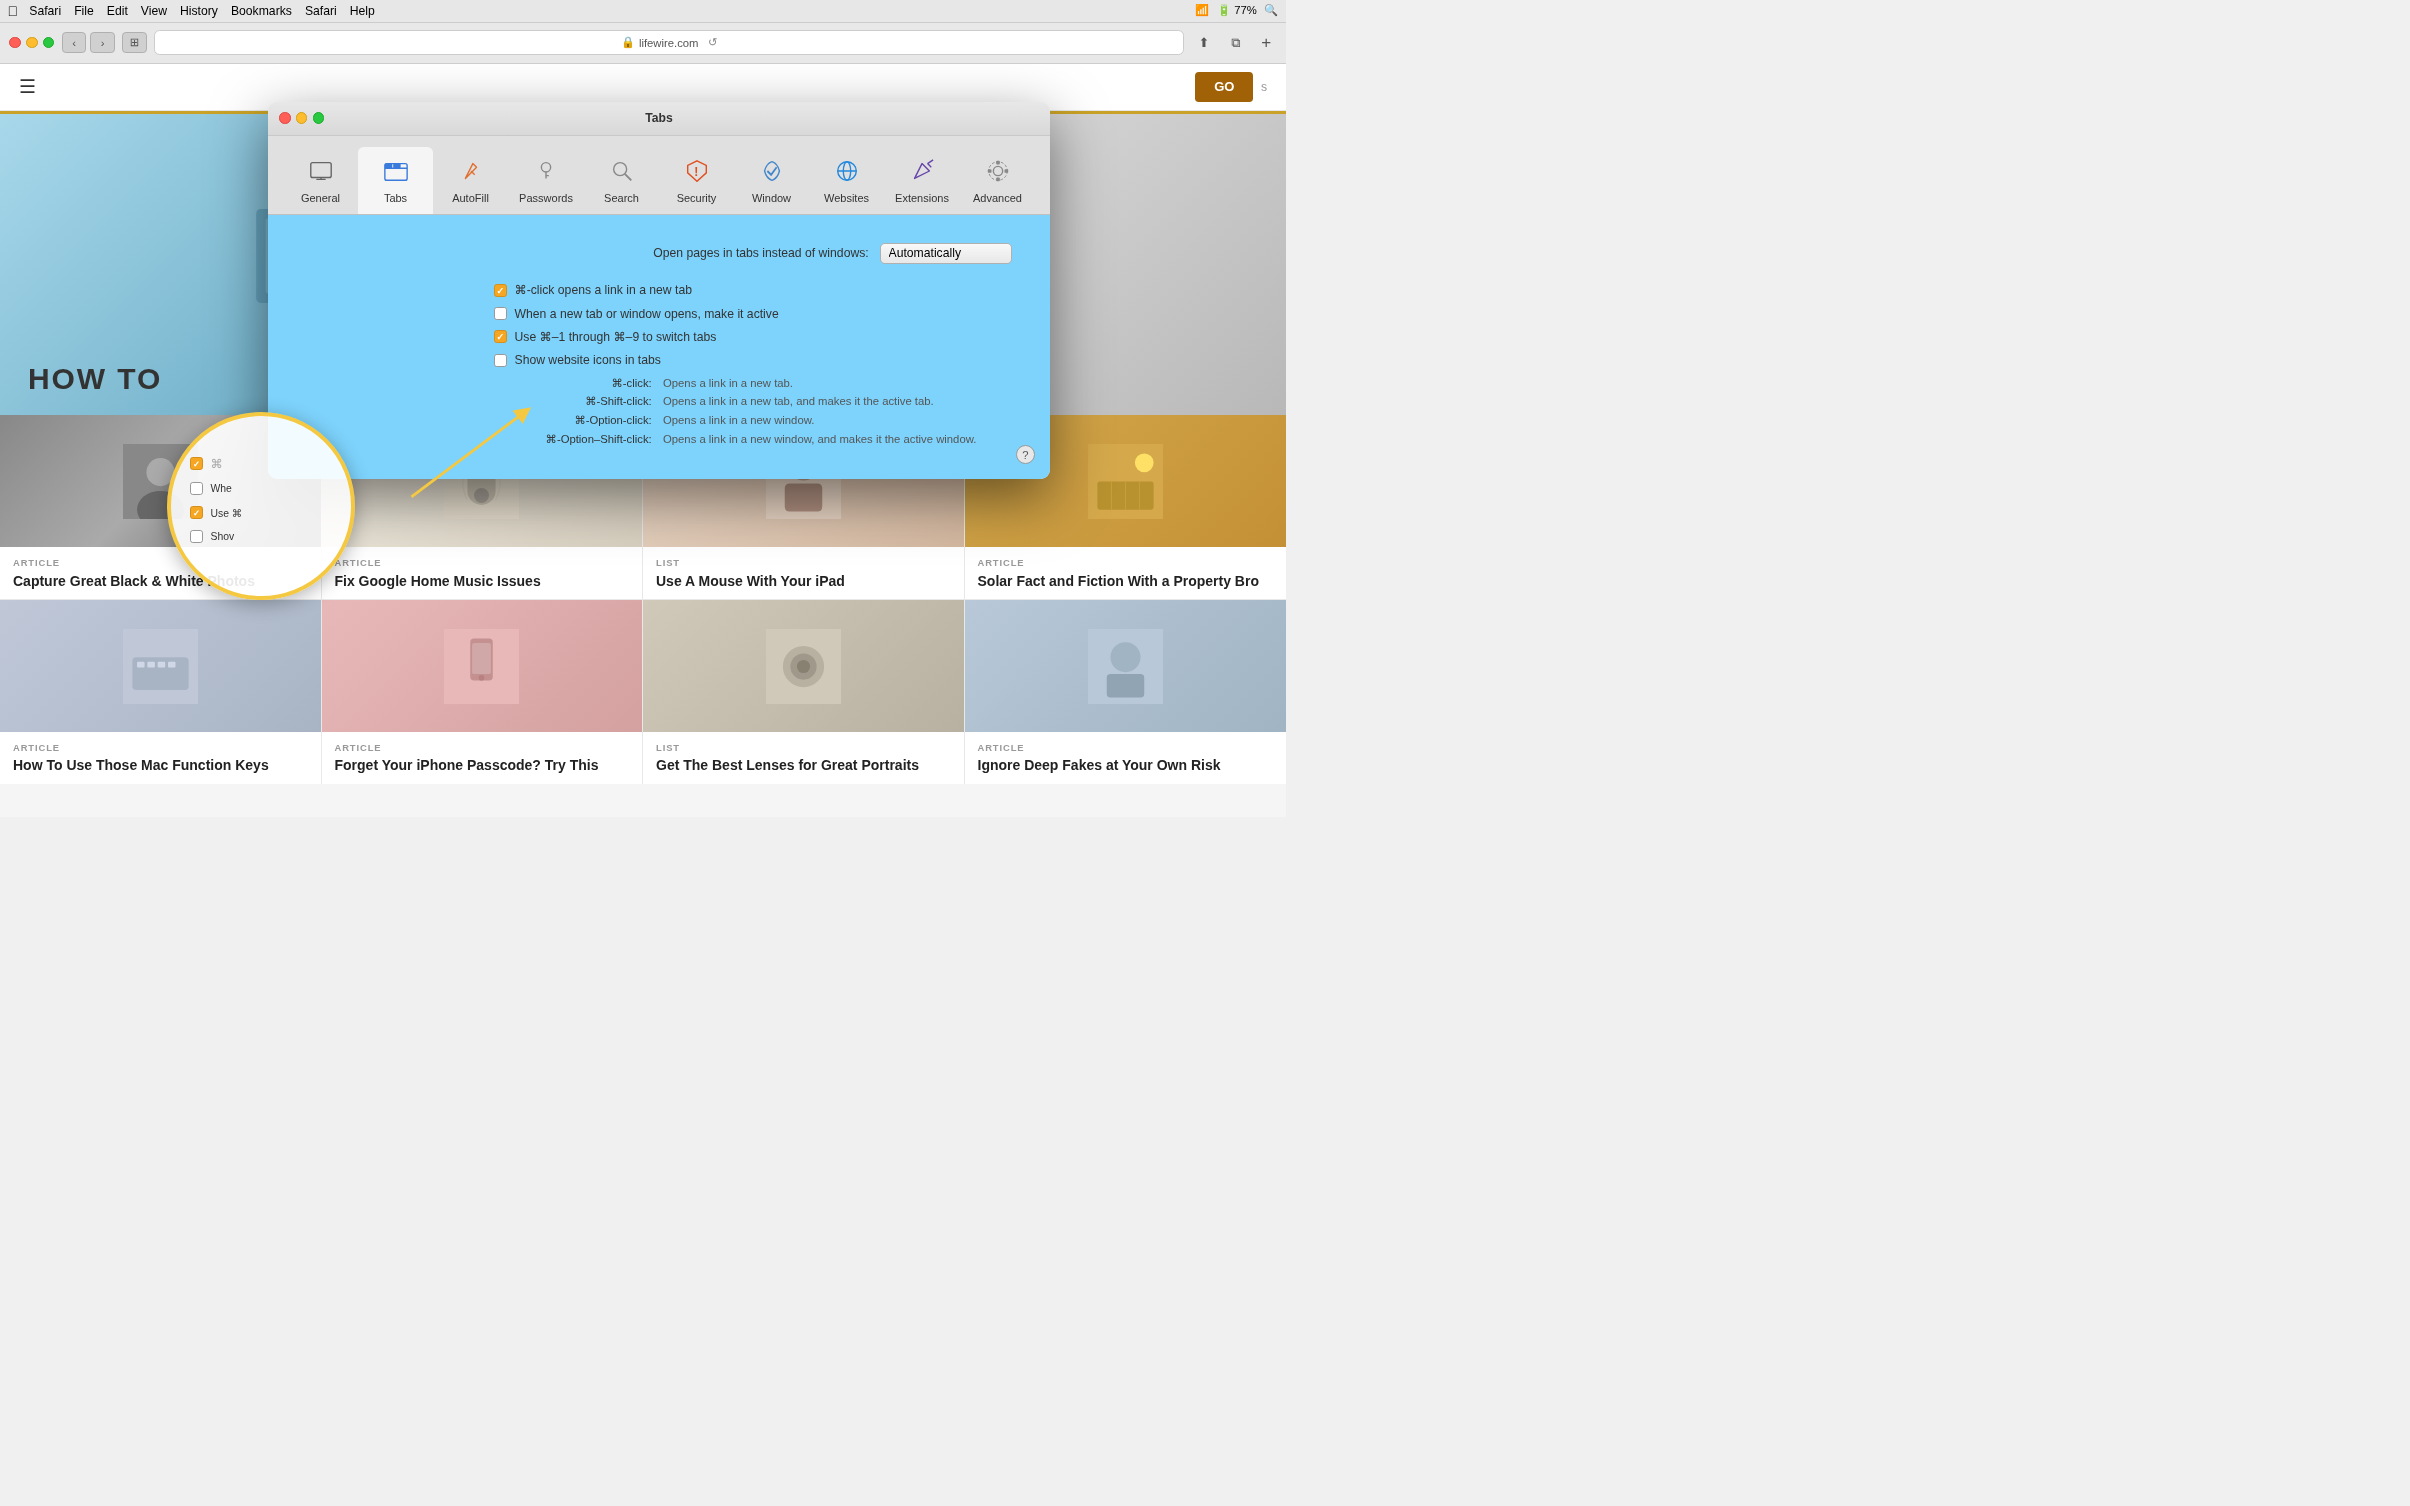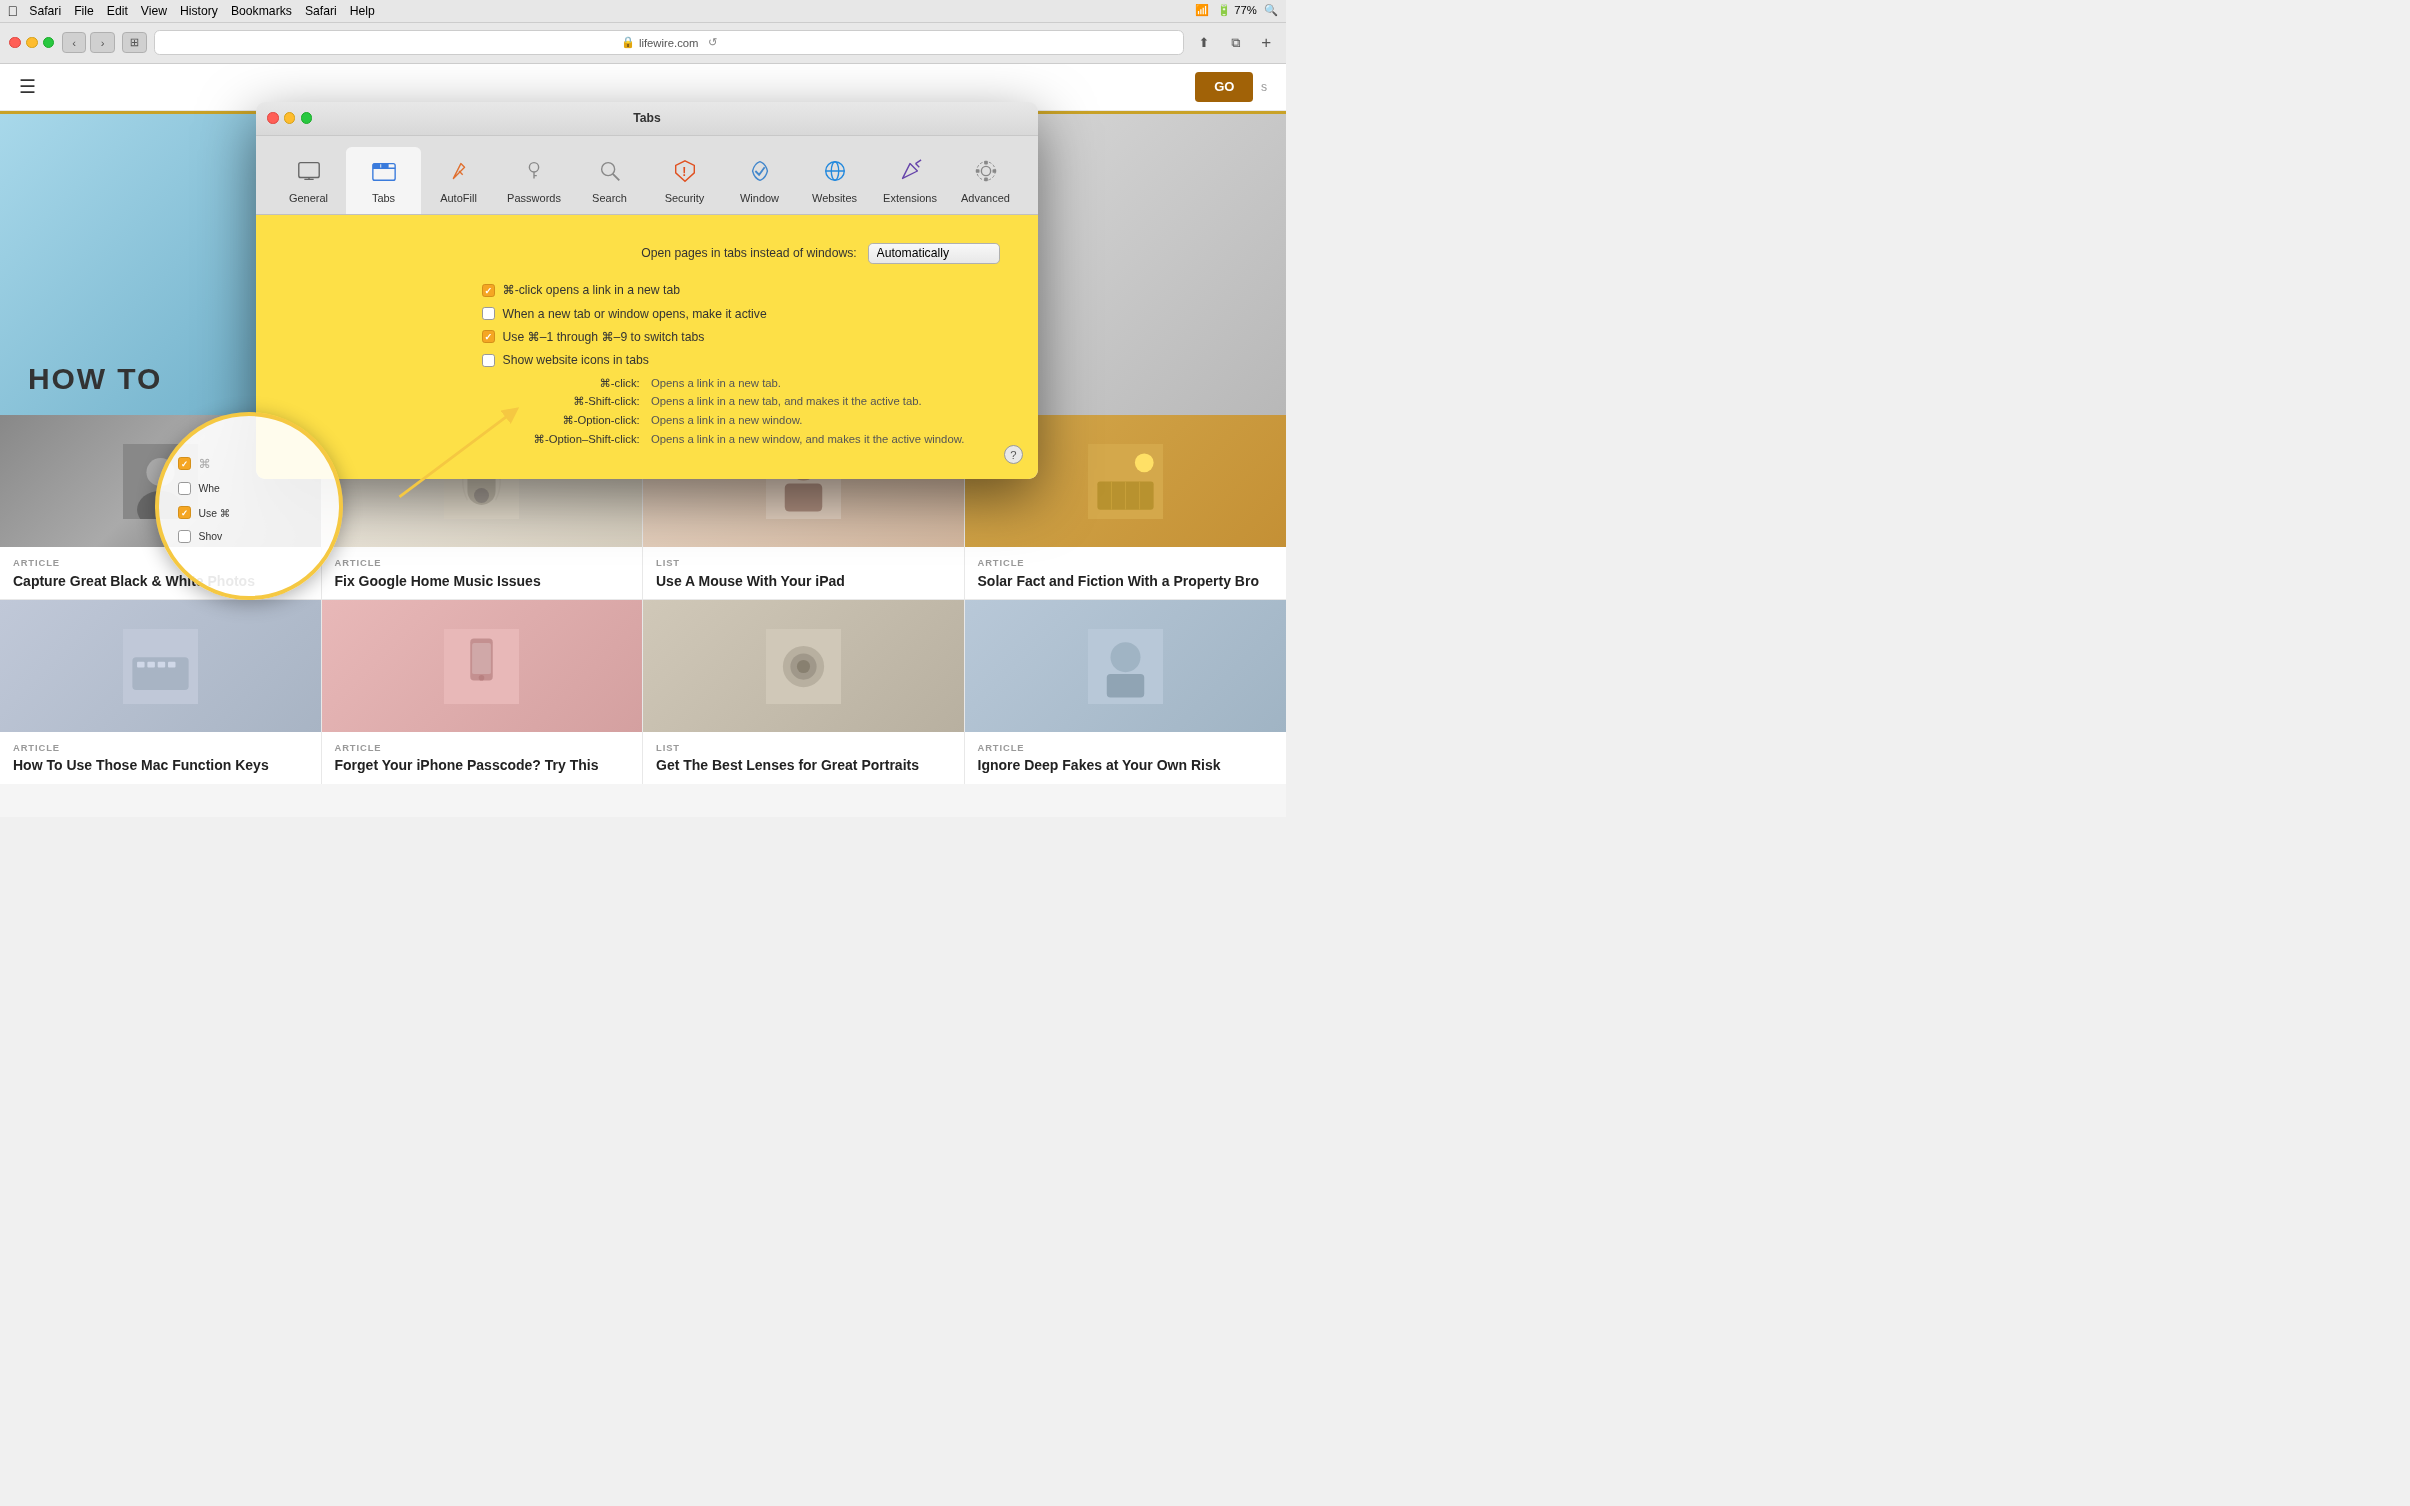--- a/index.html
+++ b/index.html
@@ -227,21 +227,21 @@
       color: #222;
       line-height: 1.3;
     }
 
     
     
     
     .prefs-overlay {
       position: absolute;
       top: 0;
-      left: 4px;
+      left: 16px;
       width: 100%;
       height: 100%;
       z-index: 500;
       text-decoration: underline;
     }
     .prefs-dialog {
       position: absolute;
       top: 38px;
       left: 50%;
       transform: translateX(-50%);
@@ -300,21 +300,21 @@
       font-size: 21px;
       margin-bottom: 3.8px;
     }
     .prefs-tool-label {
       font-size: 11px;
       color: #333;
       font-weight: 400;
     }
 
     .prefs-content {
-      background: #fde047;
+      background: #7dd3fc;
       padding: 28px 38px;
     }
 
     .prefs-row {
       display: flex;
       align-items: center;
       margin-bottom: 19px;
     }
     .prefs-row-label {
       font-size: 12.2px;

